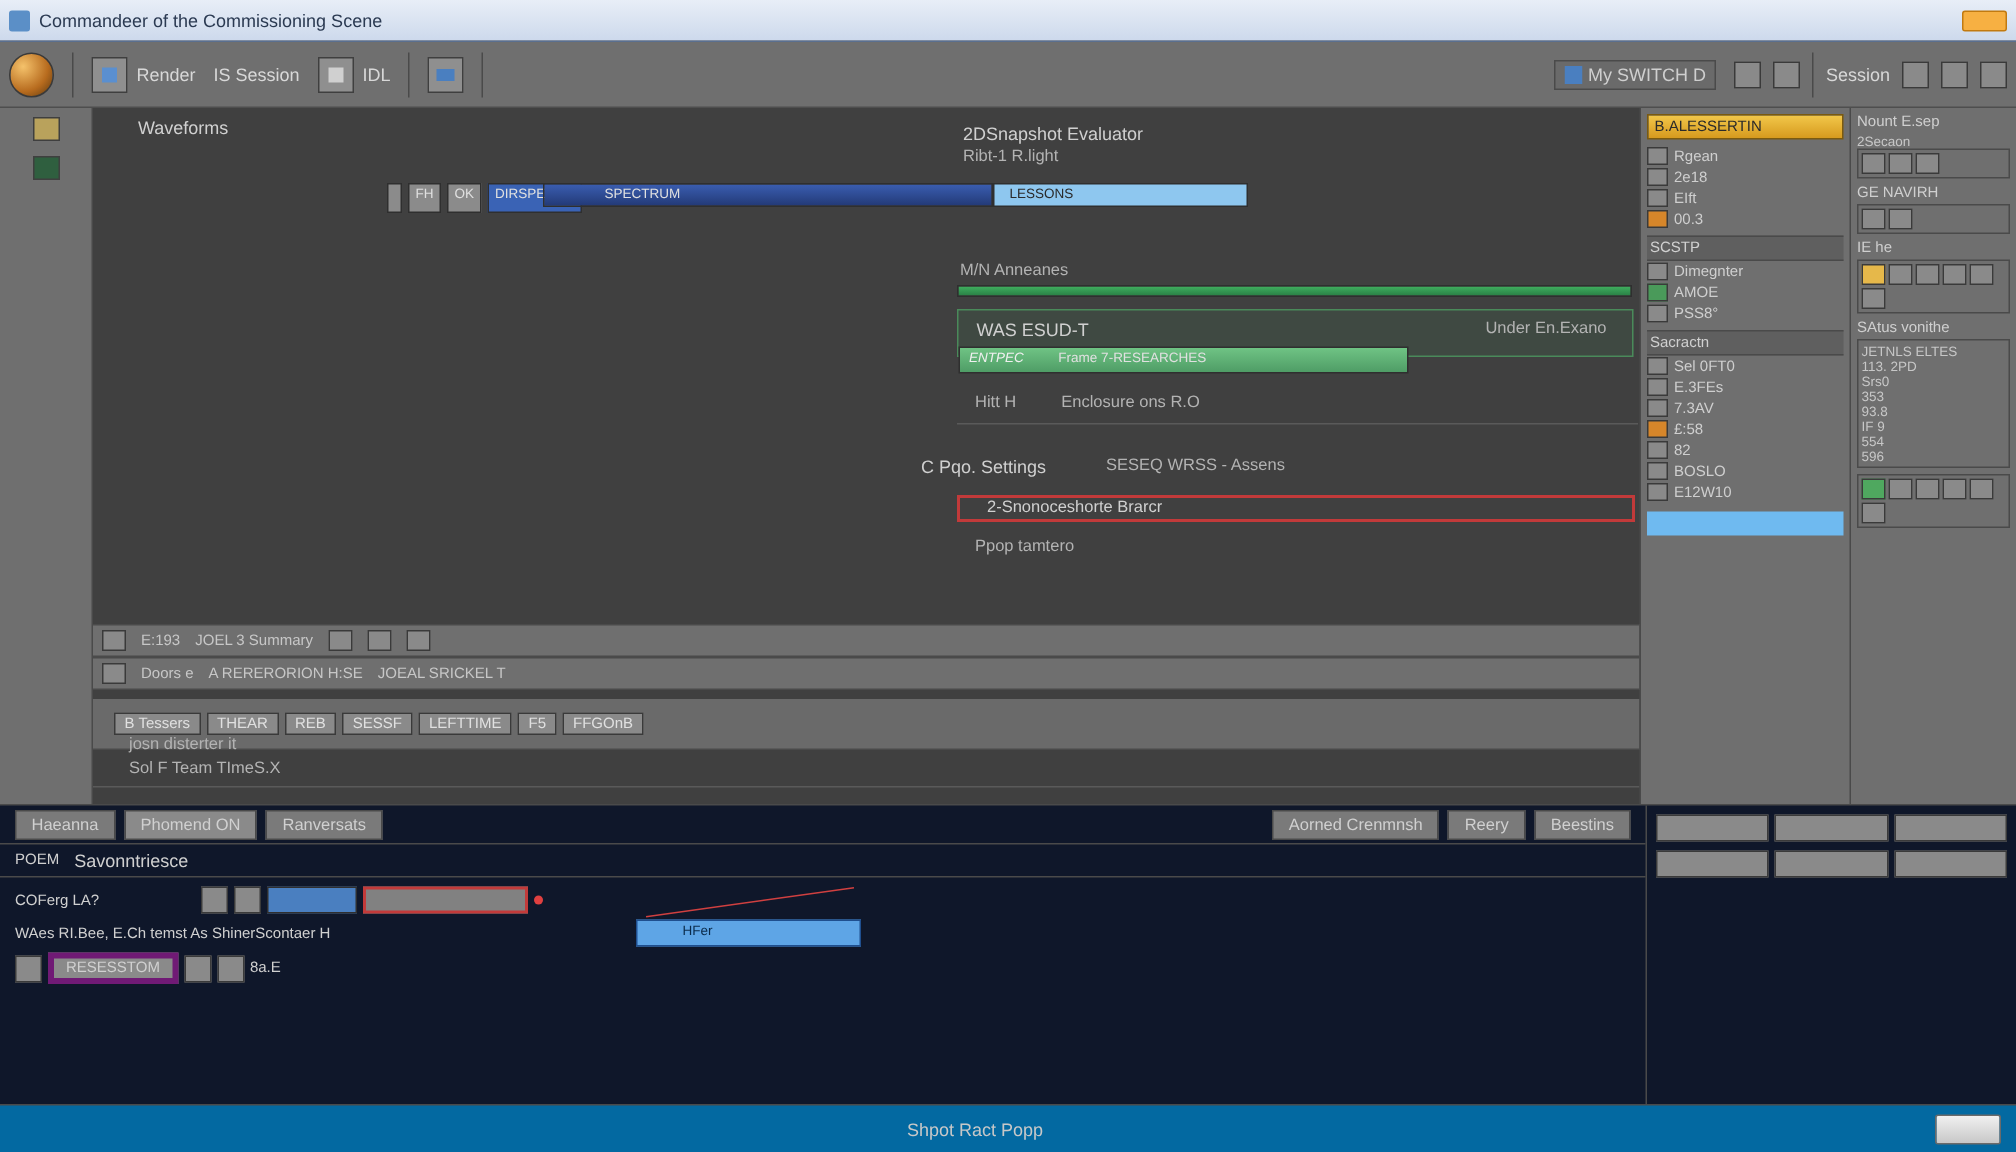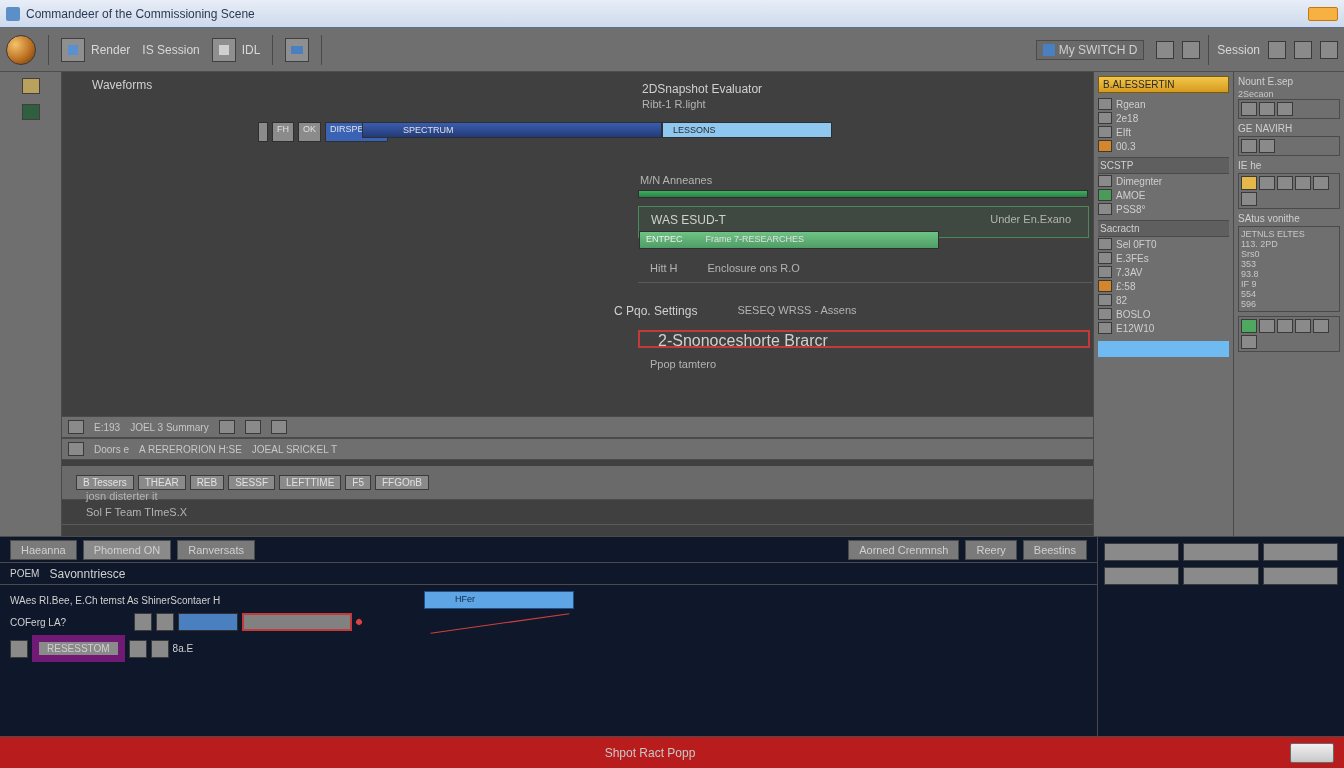--- a/index.html
+++ b/index.html
@@ -79,21 +79,21 @@
 .tl-clip.sel { background:#5ea5e6; border:1px solid #1f4f8f; }
 .tl-clip.redbox { border:2px solid #c23a3a; background:#818181; }
 .tl-anchor { width:6px; height:6px; background:#e04040; border-radius:50%; transform:rotate(45deg); }
 .tl-redline { position:absolute; height:1px; background:#d04040; }
 
 .bottom-rpanel { padding:6px; }
 .bottom-rpanel .rowbtn { display:flex; gap:4px; margin-bottom:6px; }
 .bottom-rpanel .rowbtn .b { flex:1; height:18px; border:1px solid #3a3a3a; background:#8a8a8a; }
 
 
-.status { grid-column:1 / 5; grid-row:4; background:#b91c1c; border-top:1px solid #4a4a4a; display:flex; align-items:center; padding:0 10px; }
+.status { grid-column:1 / 5; grid-row:4; background:#0369a1; border-top:1px solid #4a4a4a; display:flex; align-items:center; padding:0 10px; }
 .status .mid { margin:0 auto; color:#c8c8c8; font-size:12px; }
 .status .okbtn { width:44px; height:20px; background:linear-gradient(#f0f0f0,#c8c8c8); border:1px solid #6a6a6a; border-radius:2px; }
 
 
 .midinfo { position:absolute; left:0; right:0; display:flex; align-items:center; gap:10px; padding:0 6px; height:22px; border-top:1px solid #4a4a4a; border-bottom:1px solid #4a4a4a; background:#6f6f6f; }
 .midinfo .mch { width:16px; height:14px; border:1px solid #3a3a3a; background:#8a8a8a; }
 .midinfo .mlabel { font-size:10px; color:#c7c7c7; }
 
 .sec-toolbar { position:absolute; left:0; right:0; height:34px; display:flex; align-items:center; gap:4px; padding:0 6px; border-bottom:1px solid #4a4a4a; background:#6a6a6a; }
 .sec-toolbar .sbtn { padding:1px 6px; border:1px solid #3a3a3a; background:#8a8a8a; font-size:10px; color:#e0e0e0; }
@@ -188,38 +188,38 @@
 
     <span class="mutetext" style="position:absolute; left:578px; top:102px;">M/N  Anneanes</span>
     <div class="track green1" style="left:576px; top:118px; height:8px; width:450px;"></div>
 
     <div style="position:absolute; left:576px; top:134px; right:4px; height:32px; border:1px solid #4a8a5a; background:rgba(60,140,80,0.12);">
       <div style="position:absolute; left:12px; top:6px; display:flex; width:420px; justify-content:space-between;">
         <span class="hdrtext">WAS ESUD-T</span>
         <span class="mutetext">Under En.Exano</span>
       </div>
       <div class="track green2" style="left:0px; top:24px; width:300px; height:18px;">
-        <span style="font-size:9px; color:#f0f0f0; padding-left:6px;">ENTPEC</span>
+        <span style="font-size:9px; color:#f0f0f0; padding-left:6px;font-style:italic;">ENTPEC</span>
         <span style="font-size:9px; color:#e0e0e0; padding-left:20px;">Frame  7-RESEARCHES</span>
       </div>
     </div>
 
     <div style="position:absolute; left:588px; top:190px; display:flex; gap:30px;">
       <span class="mutetext">Hitt H</span>
       <span class="mutetext">Enclosure ons R.O</span>
     </div>
     <div class="divline" style="left:576px; top:210px; width:454px;"></div>
 
     <div style="position:absolute; left:552px; top:232px; display:flex; gap:40px;">
       <span class="hdrtext">C  Pqo. Settings</span>
       <span class="mutetext">SESEQ WRSS - Assens</span>
     </div>
 
     <div class="track redoutline" style="left:576px; top:258px; width:452px;">
-      <span style="font-size:16px; color:#d0d0d0; padding-left:18px;">2-Snonoceshorte Brarcr</span>
+      <span style="font-size:11px; color:#d0d0d0; padding-left:18px;">2-Snonoceshorte Brarcr</span>
     </div>
 
     <div style="position:absolute; left:588px; top:286px;" class="mutetext">Ppop tamtero</div>
 
     <div class="midinfo" style="top:344px;">
       <div class="mch"></div>
       <span class="mlabel">E:193</span>
       <span class="mlabel">JOEL  3   Summary</span>
       <div class="mch"></div>
       <div class="mch"></div>
@@ -377,38 +377,38 @@
         <div style="flex:1"></div>
         <span class="tl-tab">Aorned Crenmnsh</span>
         <span class="tl-tab">Reery</span>
         <span class="tl-tab">Beestins</span>
       </div>
       <div class="tl-sub">
         <span style="font-size:10px;">POEM</span>
         <span style="font-size:12px;">Savonntriesce</span>
       </div>
       <div class="tl-body">
-        <div class="tl-row">
-          <span style="font-size:10px; width:410px;">WAes  RI.Bee,   E.Ch temst  As ShinerScontaer  H</span>
-          <div class="tl-clip sel" style="width:150px; position:relative;">
-            <span style="font-size:9px; color:#0a2a4a; padding-left:30px;">HFer</span>
-          </div>
-        </div>
         <div class="tl-row" style="position:relative;">
           <span style="font-size:10px; width:120px;">COFerg  LA?</span>
           <div class="tb-chip"></div>
           <div class="tb-chip"></div>
           <div class="tl-clip" style="width:60px; background:#4a7fc0;"></div>
           <div class="tl-clip redbox" style="width:110px;"></div>
           <div class="tl-anchor"></div>
           <div class="tl-redline" style="left:420px; top:10px; width:140px; transform:rotate(-8deg);"></div>
         </div>
         <div class="tl-row">
+          <span style="font-size:10px; width:410px;">WAes  RI.Bee,   E.Ch temst  As ShinerScontaer  H</span>
+          <div class="tl-clip sel" style="width:150px; position:relative;">
+            <span style="font-size:9px; color:#0a2a4a; padding-left:30px;">HFer</span>
+          </div>
+        </div>
+        <div class="tl-row">
           <div class="tb-chip"></div>
-          <span class="sbtn" style="padding:1px 8px; border:7px solid #701a75; background:#8a8a8a; font-size:10px;">RESESSTOM</span>
+          <span class="sbtn" style="padding:1px 8px; border:4px solid #701a75; background:#8a8a8a; font-size:10px;">RESESSTOM</span>
           <div class="tb-chip"></div>
           <div class="tb-chip"></div>
           <span style="font-size:10px;">8a.E</span>
         </div>
       </div>
     </div>
     <div class="bottom-rpanel">
       <div class="rowbtn">
           <div class="b"></div>
           <div class="b"></div>

